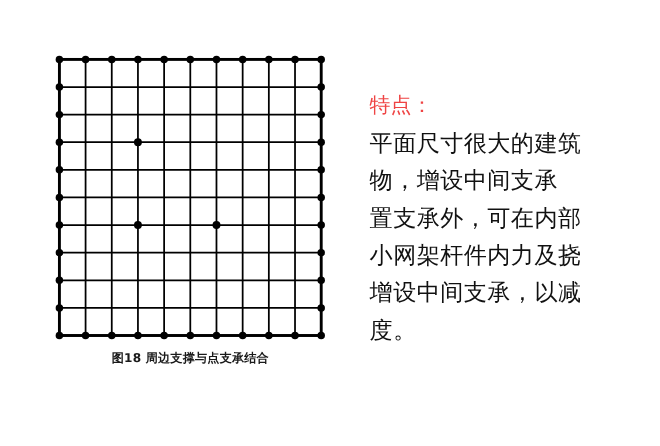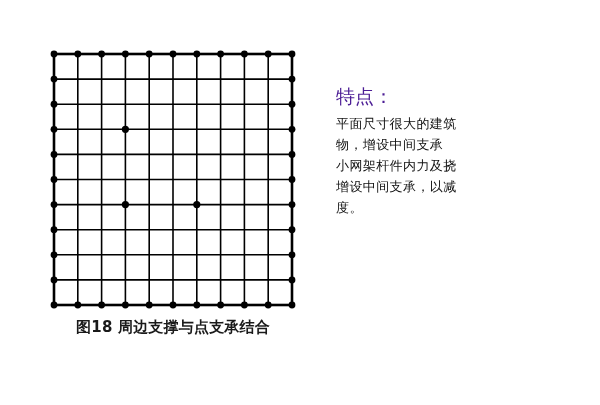--- a/index.html
+++ b/index.html
@@ -43,45 +43,45 @@
   #grid-svg {
     display: block;
   }
 
   #fig-caption {
     position: absolute;
     left: 0;
     top: 280px;
     width: 270px;
     text-align: center;
-    font-size: 15px;
+    font-size: 11px;
     font-weight: bold;
     color: #1a1a1a;
     font-family: "DejaVu Sans", "Liberation Sans", sans-serif;
     letter-spacing: 0.2px;
   }
 
   
   #text-block {
     position: absolute;
     left: 336px;
     top: 82px;
     width: 240px;
   }
 
   #text-title {
     font-size: 19px;
-    color: #4c1d95;
+    color: #ef4444;
     line-height: 1.5;
     margin-bottom: 2px;
     font-family: "DejaVu Sans", "Liberation Sans", sans-serif;
   }
 
   #text-body {
-    font-size: 13px;
+    font-size: 21px;
     color: #111111;
     line-height: 1.62;
     letter-spacing: 0.4px;
     font-family: "DejaVu Sans", "Liberation Sans", sans-serif;
   }
   #text-body .ln {
     display: block;
     white-space: nowrap;
   }
 </style>
@@ -171,19 +171,20 @@
     </div>
 
     <div id="fig-caption">图18 周边支撑与点支承结合</div>
   </div>
 
   <div id="text-block">
     <div id="text-title">特点：</div>
     <div id="text-body">
       <span class="ln">平面尺寸很大的建筑</span>
       <span class="ln">物，增设中间支承</span>
+      <span class="ln">置支承外，可在内部</span>
       <span class="ln">小网架杆件内力及挠</span>
       <span class="ln">增设中间支承，以减</span>
       <span class="ln">度。</span>
     </div>
   </div>
 
 </div>
 
 </body></html>

